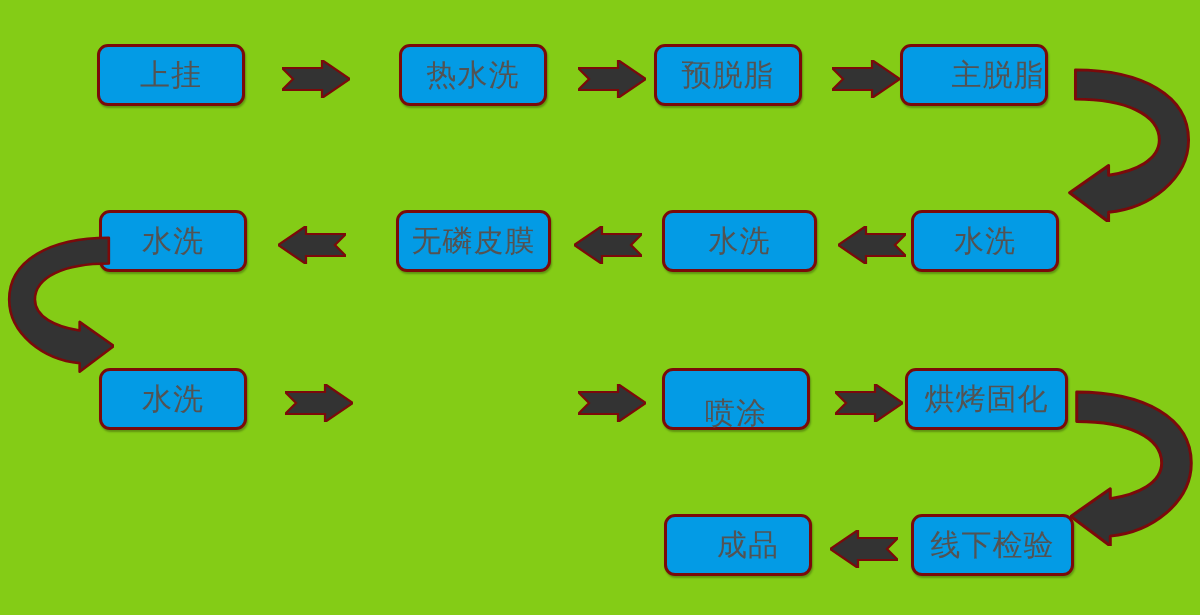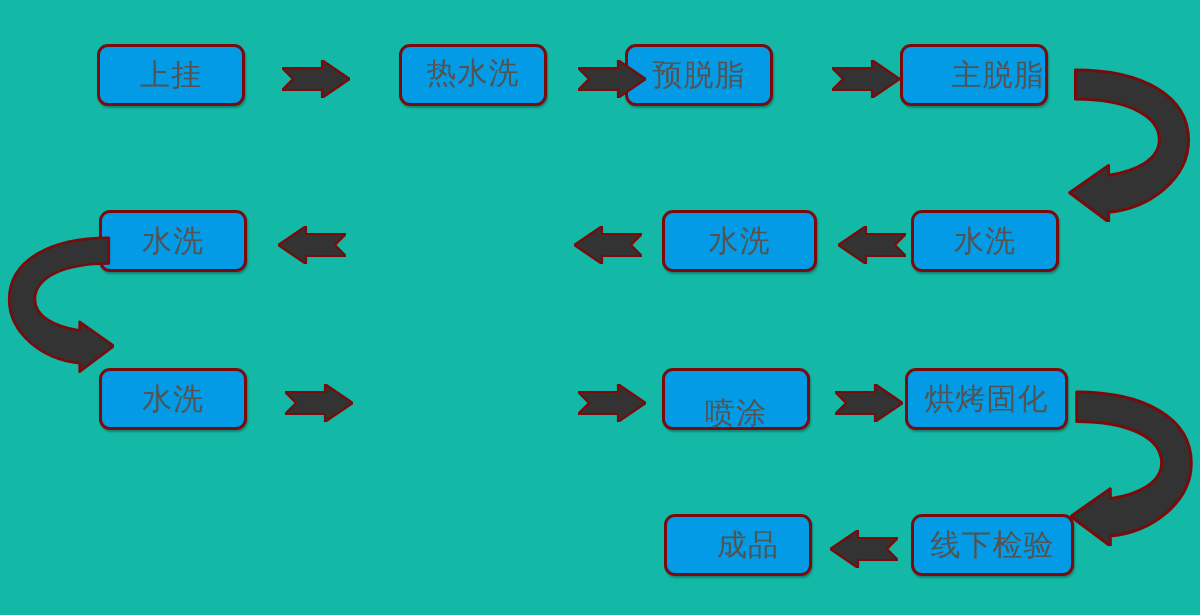--- a/index.html
+++ b/index.html
@@ -7,21 +7,21 @@
     padding: 0;
     background: #ffffff;
   }
   body {
     font-family: "DejaVu Sans", "Liberation Sans", sans-serif;
   }
   #canvas {
     position: relative;
     width: 1200px;
     height: 615px;
-    background: #14b8a6;
+    background: #84cc16;
     overflow: hidden;
   }
   .node {
     position: absolute;
     box-sizing: border-box;
     background: #039BE5;
     border: 3px solid #7B0A0A;
     border-radius: 11px;
     display: flex;
     align-items: center;
@@ -47,42 +47,45 @@
   }
 </style>
 </head>
 <body>
 
 <div id="canvas">
     <div class="node" style="left: 97px; top: 44px; width: 148px; height: 62px; background: rgb(3, 155, 229); border-color: rgb(123, 10, 10);">
       <span class="node-label" style="color: rgb(83, 83, 83);">上挂</span>
     </div>
     <div class="node" style="left: 399px; top: 44px; width: 148px; height: 62px; background: rgb(3, 155, 229); border-color: rgb(123, 10, 10);">
-      <span class="node-label" style="color: rgb(83, 83, 83); font-family: Liberation Mono, monospace;">热水洗</span>
+      <span class="node-label" style="color: rgb(83, 83, 83);">热水洗</span>
     </div>
-    <div class="node" style="left: 625px; top: 44px; width: 148px; height: 62px; background: rgb(3, 155, 229); border-color: rgb(123, 10, 10);">
+    <div class="node" style="left: 654px; top: 44px; width: 148px; height: 62px; background: rgb(3, 155, 229); border-color: rgb(123, 10, 10);">
       <span class="node-label" style="color: rgb(83, 83, 83);">预脱脂</span>
     </div>
     <div class="node" style="left: 900px; top: 44px; width: 148px; height: 62px; background: rgb(3, 155, 229); border-color: rgb(123, 10, 10); padding-left: 48px;">
       <span class="node-label" style="color: rgb(83, 83, 83);">主脱脂</span>
     </div>
     <svg width="68" height="38" viewBox="0 0 68 38" class="arrow" style="left: 282px; top: 60px;">
       <path d="M 0,8 L 11,19 L 0,30 L 40,30 L 40,38 L 68,19 L 40,0 L 40,8 Z" fill="#333333" stroke="#7B0A0A" stroke-width="2.2" stroke-linejoin="miter"></path>
     </svg>
     <svg width="68" height="38" viewBox="0 0 68 38" class="arrow" style="left: 578px; top: 60px;">
       <path d="M 0,8 L 11,19 L 0,30 L 40,30 L 40,38 L 68,19 L 40,0 L 40,8 Z" fill="#333333" stroke="#7B0A0A" stroke-width="2.2" stroke-linejoin="miter"></path>
     </svg>
     <svg width="68" height="38" viewBox="0 0 68 38" class="arrow" style="left: 832px; top: 60px;">
       <path d="M 0,8 L 11,19 L 0,30 L 40,30 L 40,38 L 68,19 L 40,0 L 40,8 Z" fill="#333333" stroke="#7B0A0A" stroke-width="2.2" stroke-linejoin="miter"></path>
     </svg>
     <div class="node" style="left: 911px; top: 210px; width: 148px; height: 62px; background: rgb(3, 155, 229); border-color: rgb(123, 10, 10);">
       <span class="node-label" style="color: rgb(83, 83, 83);">水洗</span>
     </div>
     <div class="node" style="left: 662px; top: 210px; width: 155px; height: 62px; background: rgb(3, 155, 229); border-color: rgb(123, 10, 10);">
       <span class="node-label" style="color: rgb(83, 83, 83);">水洗</span>
+    </div>
+    <div class="node" style="left: 396px; top: 210px; width: 155px; height: 62px; background: rgb(3, 155, 229); border-color: rgb(123, 10, 10);">
+      <span class="node-label" style="color: rgb(83, 83, 83);">无磷皮膜</span>
     </div>
     <div class="node" style="left: 99px; top: 210px; width: 148px; height: 62px; background: rgb(3, 155, 229); border-color: rgb(123, 10, 10);">
       <span class="node-label" style="color: rgb(83, 83, 83);">水洗</span>
     </div>
     <svg width="68" height="38" viewBox="0 0 68 38" class="arrow" style="left: 838px; top: 226px;">
       <path d="M 68,8 L 57,19 L 68,30 L 28,30 L 28,38 L 0,19 L 28,0 L 28,8 Z" fill="#333333" stroke="#7B0A0A" stroke-width="2.2" stroke-linejoin="miter"></path>
     </svg>
     <svg width="68" height="38" viewBox="0 0 68 38" class="arrow" style="left: 574px; top: 226px;">
       <path d="M 68,8 L 57,19 L 68,30 L 28,30 L 28,38 L 0,19 L 28,0 L 28,8 Z" fill="#333333" stroke="#7B0A0A" stroke-width="2.2" stroke-linejoin="miter"></path>
     </svg>

